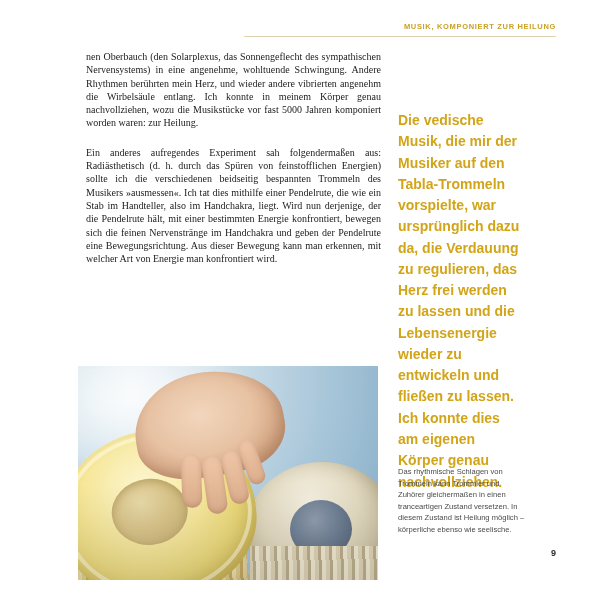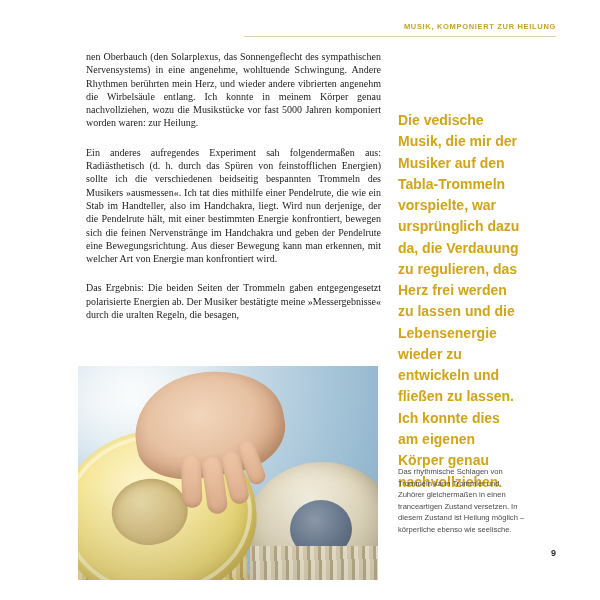--- a/index.html
+++ b/index.html
@@ -233,21 +233,20 @@
 <body>
 
 <div class="page">
 
   <div class="running-head">MUSIK, KOMPONIERT ZUR HEILUNG</div>
   <div class="rule"></div>
 
   <div class="text-col">
     <p>nen Oberbauch (den Solarplexus, das Sonnengeflecht des sympathischen Nervensystems) in eine angenehme, wohltuende Schwingung. Andere Rhythmen berührten mein Herz, und wieder andere vibrierten angenehm die Wirbelsäule entlang. Ich konnte in meinem Körper genau nachvollziehen, wozu die Musikstücke vor fast 5000 Jahren komponiert worden waren: zur Heilung.</p>
     <p>Ein anderes aufregendes Experiment sah folgendermaßen aus: Radiästhetisch (d. h. durch das Spüren von feinstofflichen Energien) sollte ich die verschiedenen beidseitig bespannten Trommeln des Musikers »ausmessen«. Ich tat dies mithilfe einer Pendelrute, die wie ein Stab im Handteller, also im Handchakra, liegt. Wird nun derjenige, der die Pendelrute hält, mit einer bestimmten Energie konfrontiert, bewegen sich die feinen Nervenstränge im Handchakra und geben der Pendelrute eine Bewegungsrichtung. Aus dieser Bewegung kann man erkennen, mit welcher Art von Energie man konfrontiert wird.</p>
-    <p>Das Ergebnis: Die beiden Seiten der Trommeln gaben entgegengesetzt polarisierte Energien ab. Der Musiker bestätigte meine »Messergebnisse« durch die uralten Regeln, die besagen,</p>
   </div>
 
   <div class="sidebar-note">Die vedische Musik, die mir der Musiker auf den Tabla-Trommeln vorspielte, war ursprünglich dazu da, die Verdauung zu regulieren, das Herz frei werden zu lassen und die Lebensenergie wieder zu entwickeln und fließen zu lassen. Ich konnte dies am eigenen Körper genau nachvollziehen.</div>
 
   <div class="photo">
     <div class="sky"></div>
     <div class="haze"></div>
 
     <div class="drum-right">
       <div class="syahi2"></div>

